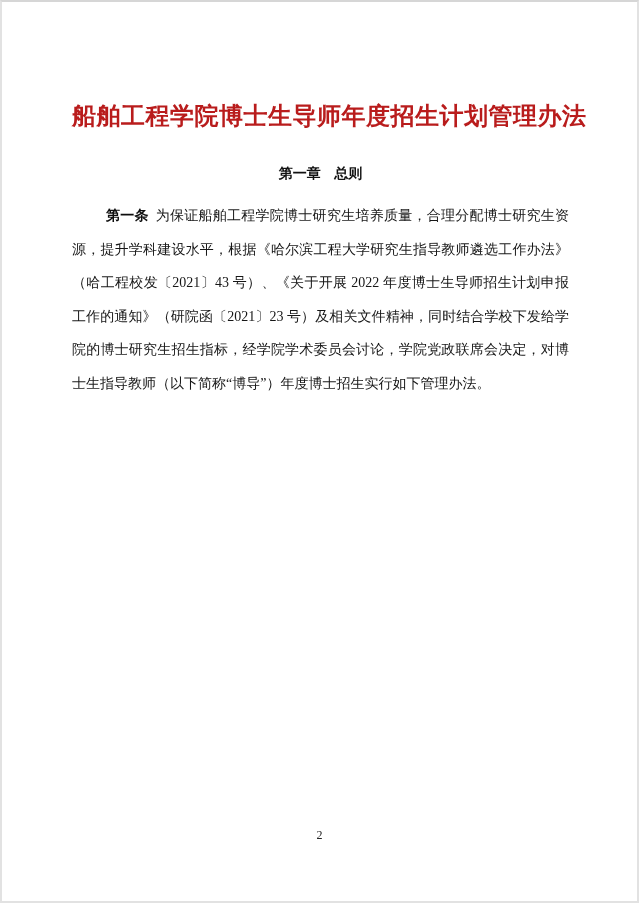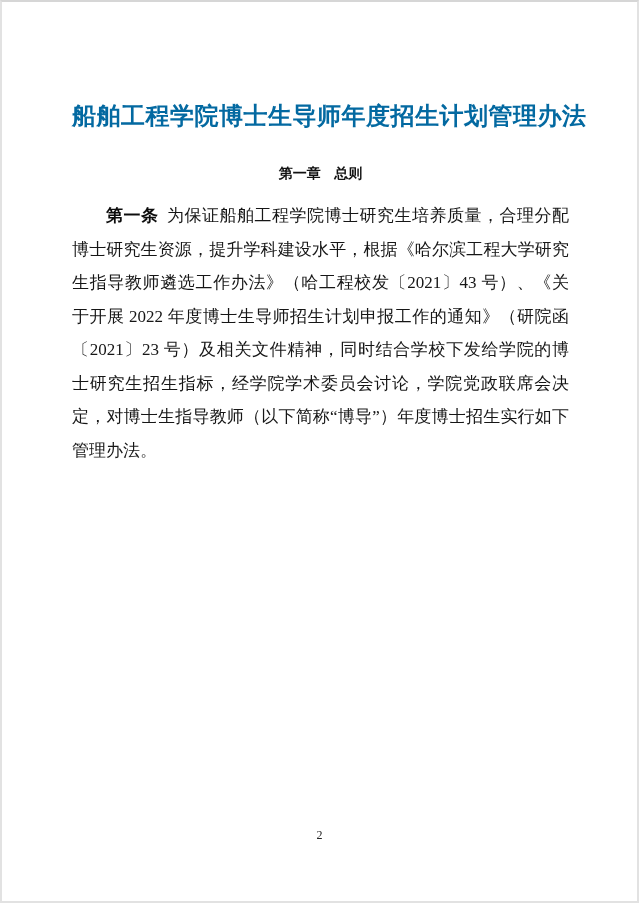--- a/index.html
+++ b/index.html
@@ -45,21 +45,21 @@
   .chapter-heading.first {
     margin-top: 27px;
   }
   .chapter-heading.second {
     margin-top: 6px;
   }
   .chapter-heading .chapter-name.gap-wide   { margin-left: 0.95em; }
   .chapter-heading .chapter-name.gap-narrow { margin-left: 0.45em; }
   .para {
     margin: 0;
-    font-size: 17px;
+    font-size: 14px;
     line-height: 33.5px;
     text-align: justify;
     text-justify: inter-ideograph;
     text-indent: 34px;
     color: #161616;
   }
   .para.p-first  { margin-top: 12px; }
   .para.p-follow { margin-top: 0; }
   .article-lead {
     font-weight: 700;
@@ -78,21 +78,21 @@
     color: #222222;
     font-family: "Liberation Serif", "DejaVu Serif", serif;
   }
 </style>
 </head>
 <body>
 
 <div class="scan-page">
   <div class="content">
 
-    <h1 class="doc-title" style="color: #0369a1;">船舶工程学院博士生导师年度招生计划管理办法</h1>
+    <h1 class="doc-title" style="color: #b91c1c;">船舶工程学院博士生导师年度招生计划管理办法</h1>
 
     <h2 class="chapter-heading first">
       <span>第一章</span><span class="chapter-name gap-wide">总则</span>
     </h2>
 
     <p class="para p-first">
       <span class="article-lead">第一条</span><span>为保证船舶工程学院博士研究生培养质量，合理分配博士研究生资源，提升学科建设水平，根据《哈尔滨工程大学研究生指导教师遴选工作办法》（哈工程校发〔2021〕43 号）、《关于开展 2022 年度博士生导师招生计划申报工作的通知》（研院函〔2021〕23 号）及相关文件精神，同时结合学校下发给学院的博士研究生招生指标，经学院学术委员会讨论，学院党政联席会决定，对博士生指导教师（以下简称“博导”）年度博士招生实行如下管理办法。</span>
     </p>
 
 

